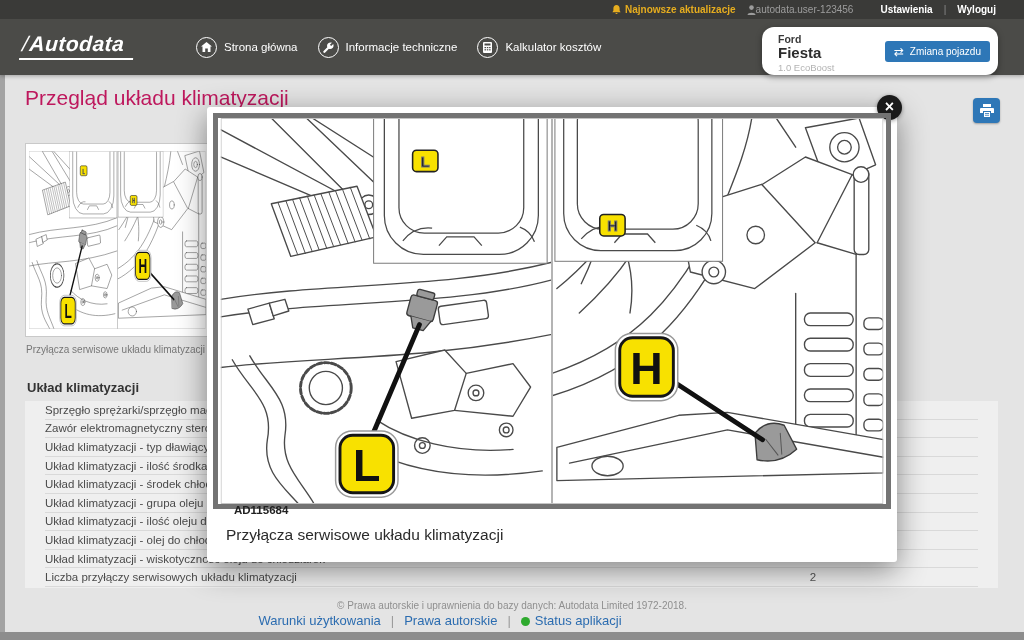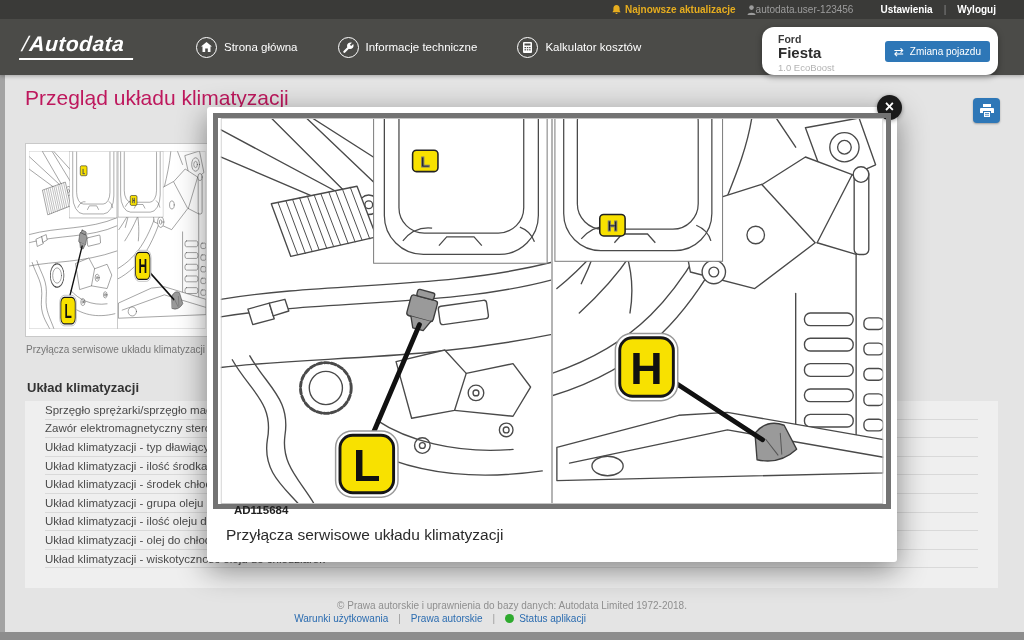--- a/index.html
+++ b/index.html
@@ -18,21 +18,21 @@
   .tb-user{color:#9d9d9d;font-size:10px;display:flex;align-items:flex-end;margin-right:16px}
   .tb-link{color:#fff;font-size:10px;font-weight:bold}
   .tb-sep{color:#8a8a8a;font-size:10px}
 
   
   .header{position:absolute;top:19px;left:0;width:1024px;height:56px;background:var(--header-dark);
     box-shadow:0 1px 4px rgba(0,0,0,.3);z-index:4}
   .logo{position:absolute;left:20px;top:13px;color:#fff;font-size:21px;font-weight:bold;font-style:italic;
     letter-spacing:.5px;border-bottom:2px solid #fff;padding:0 10px 2px 2px;transform:skewX(-4deg)}
   .logo .slash{font-weight:normal;margin-right:1px}
-  .nav{position:absolute;left:196px;top:0;height:56px;display:flex;align-items:center;gap:40px}
+  .nav{position:absolute;left:196px;top:0;height:56px;display:flex;align-items:center;gap:20px}
   .nav-item{display:flex;align-items:center;gap:7px;color:#fff;font-size:11.5px;cursor:pointer}
   .nav-ico{width:21px;height:21px;border:1.5px solid #fff;border-radius:50%;display:flex;align-items:center;justify-content:center}
 
   
   .vcard{position:absolute;left:762px;top:27px;width:236px;height:48px;background:#fff;border-radius:12px;
     box-shadow:0 2px 6px rgba(0,0,0,.35);z-index:7}
   .v-make{position:absolute;left:16px;top:6px;font-size:10.5px;font-weight:bold;color:#3a3a3a}
   .v-model{position:absolute;left:16px;top:17px;font-size:15px;font-weight:bold;color:#2c2c2c}
   .v-engine{position:absolute;left:16px;top:35px;font-size:9.5px;color:#b3b3b3}
   .change-btn{position:absolute;right:8px;top:14px;height:21px;background:var(--accent-blue);border:none;
@@ -54,21 +54,21 @@
   .table-heading{position:absolute;left:27px;top:380px;font-size:13px;font-weight:bold;color:#333;z-index:1}
   .spec-table{position:absolute;left:25px;top:401px;width:973px;height:187px;background:#efefef;
     padding:0 20px;z-index:1}
   .spec-row{position:relative;height:18.6px;border-bottom:1px solid #d9d9d9;display:flex;align-items:center;
     font-size:11.5px;color:#4a4a4a}
   .spec-value{position:absolute;right:0;width:330px;text-align:center;color:#555}
 
   
   .footer-copy{position:absolute;top:600px;left:0;width:1024px;text-align:center;font-size:10px;color:#8f8f8f;z-index:1}
   .footer-links{position:absolute;top:613px;left:0;width:880px;display:flex;justify-content:center;
-    align-items:flex-start;gap:10px;font-size:10px;z-index:1}
+    align-items:flex-start;gap:10px;font-size:13px;z-index:1}
   .footer-links a{color:var(--link-blue)}
   .f-sep{color:#9a9a9a}
   .status-dot{width:9px;height:9px;border-radius:50%;background:var(--status-green);display:inline-block;margin-right:5px;vertical-align:-1px}
 
   
   .win-left{position:absolute;left:0;top:75px;width:5px;height:557px;background:#a3a3a3;z-index:2}
   .win-bottom{position:absolute;left:0;top:632px;width:1024px;height:8px;background:#8d8d8d;z-index:2}
 
   
   .modal{position:absolute;left:207px;top:107px;width:690px;height:455px;background:#fff;border-radius:3px;
@@ -349,20 +349,24 @@
       <span class="spec-value"></span>
     </div>
     <div class="spec-row">
       <span>Układ klimatyzacji - olej do chłodziarek</span>
       <span class="spec-value"></span>
     </div>
     <div class="spec-row">
       <span>Układ klimatyzacji - wiskotyczność oleju do chłodziarek</span>
       <span class="spec-value"></span>
     </div>
+    <div class="spec-row">
+      <span>Liczba przyłączy serwisowych układu klimatyzacji</span>
+      <span class="spec-value">2</span>
+    </div>
 </div>
 
 <div class="footer-copy">© Prawa autorskie i uprawnienia do bazy danych: Autodata Limited 1972-2018.</div>
 <div class="footer-links">
   <a href="#">Warunki użytkowania</a>
   <span class="f-sep">|</span>
   <a href="#">Prawa autorskie</a>
   <span class="f-sep">|</span>
   <a href="#"><span class="status-dot"></span><span>Status aplikacji</span></a>
 </div>

